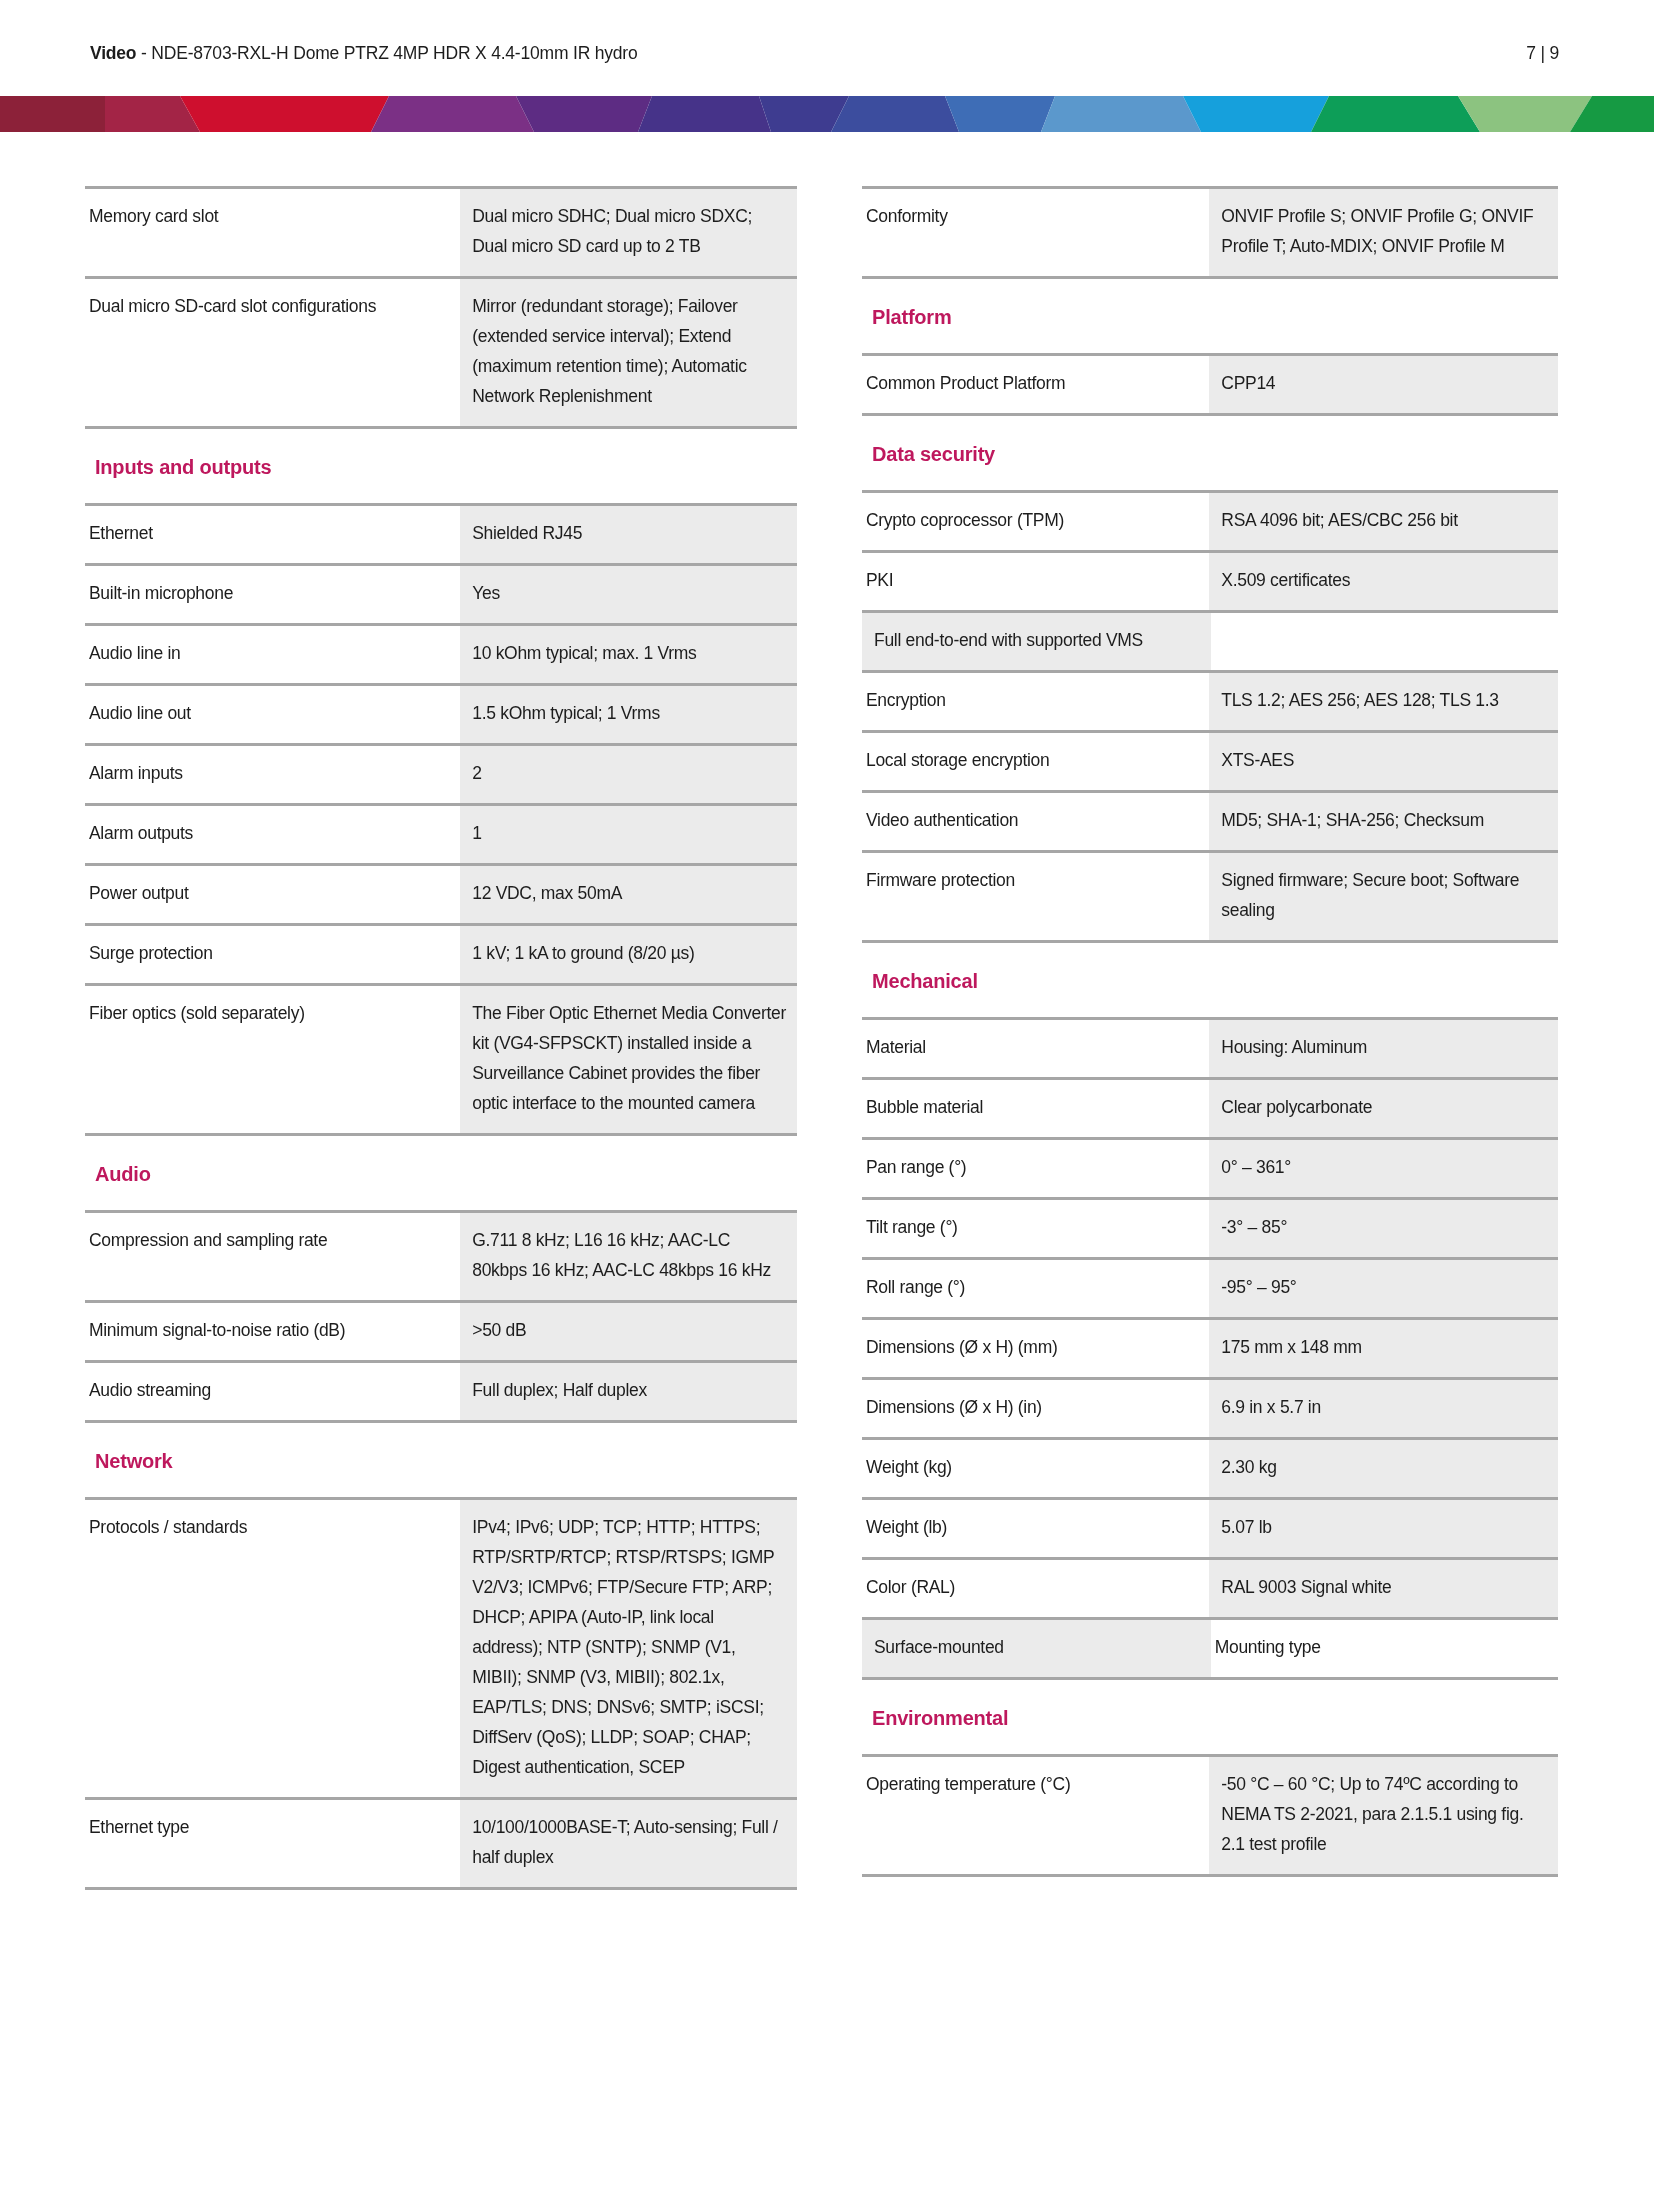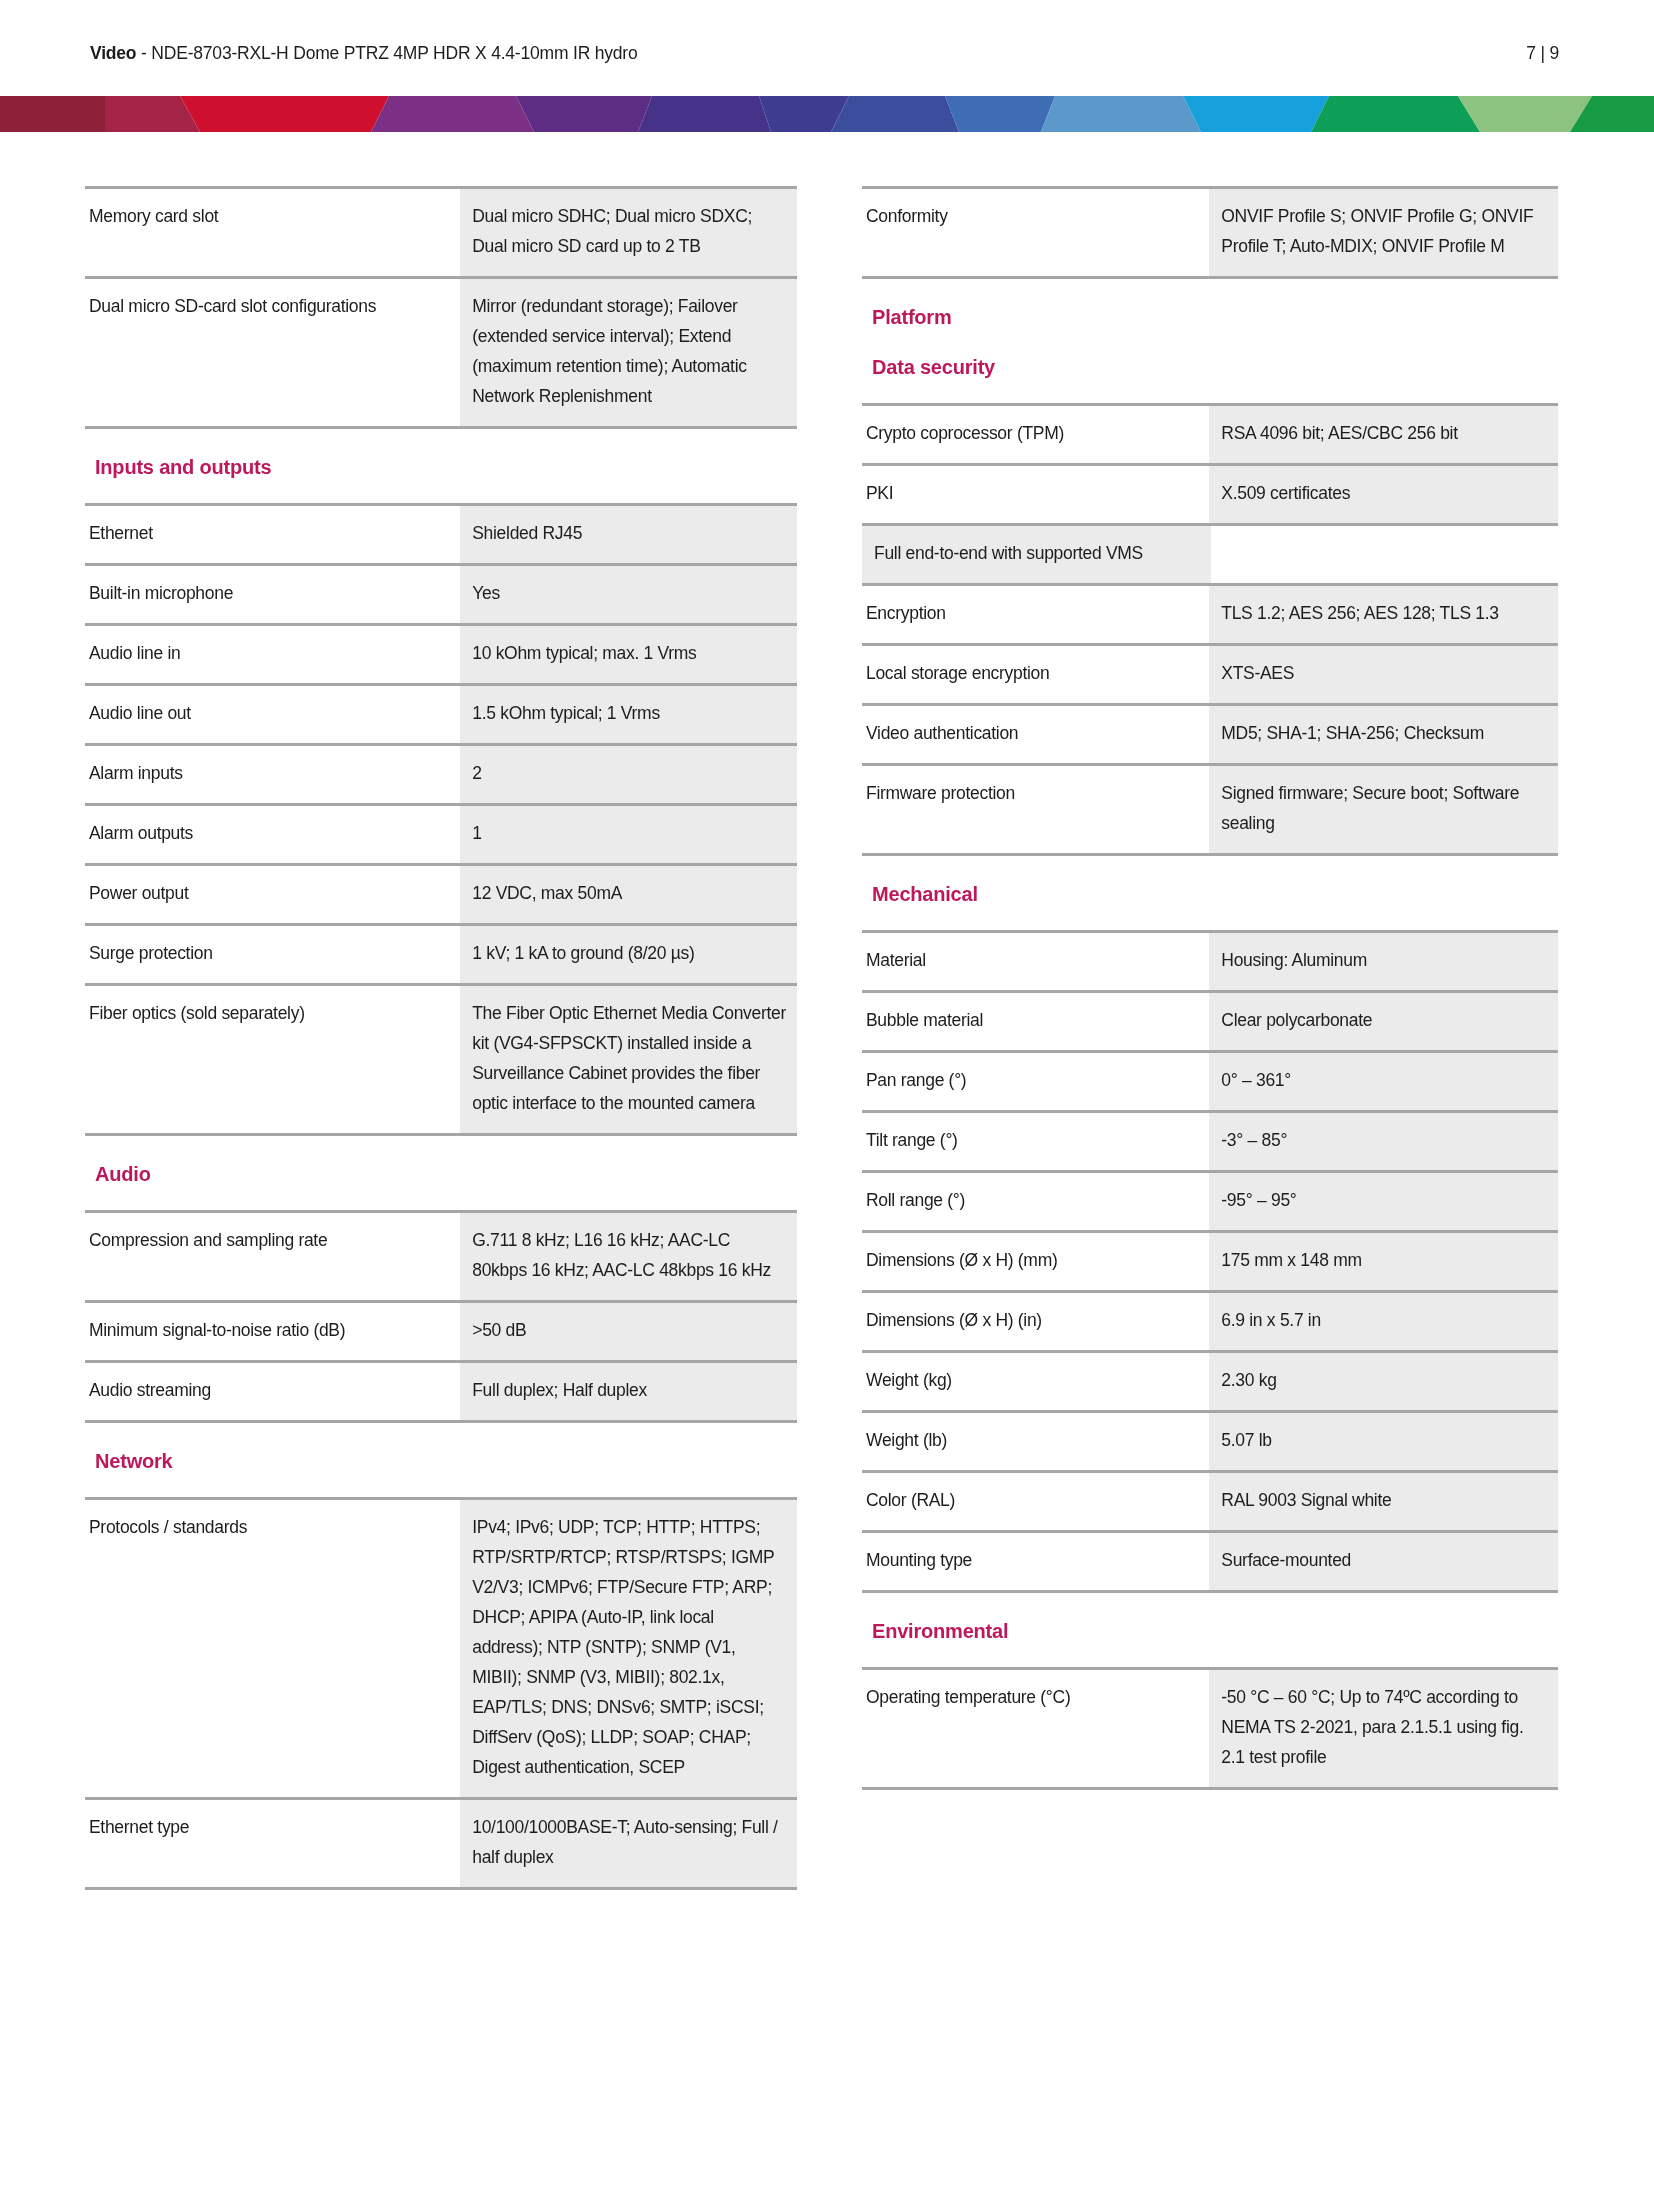--- a/index.html
+++ b/index.html
@@ -154,20 +154,26 @@
       </div>
     </div>
   <div class="spec-column col-right">
       <div class="spec-table">
         <div class="spec-row">
           <div class="cell label">Conformity</div>
           <div class="cell value">ONVIF Profile S; ONVIF Profile G; ONVIF Profile T; Auto-MDIX; ONVIF Profile M</div>
         </div>
       </div>
       <div class="section-heading">Platform</div>
+      <div class="spec-table">
+        <div class="spec-row">
+          <div class="cell label">Common Product Platform</div>
+          <div class="cell value">CPP14</div>
+        </div>
+      </div>
       <div class="section-heading">Data security</div>
       <div class="spec-table">
         <div class="spec-row">
           <div class="cell label">Crypto coprocessor (TPM)</div>
           <div class="cell value">RSA 4096 bit; AES/CBC 256 bit</div>
         </div>
         <div class="spec-row">
           <div class="cell label">PKI</div>
           <div class="cell value">X.509 certificates</div>
         </div>
@@ -227,22 +233,22 @@
         </div>
         <div class="spec-row">
           <div class="cell label">Weight (lb)</div>
           <div class="cell value">5.07 lb</div>
         </div>
         <div class="spec-row">
           <div class="cell label">Color (RAL)</div>
           <div class="cell value">RAL 9003 Signal white</div>
         </div>
         <div class="spec-row">
+          <div class="cell value">Surface-mounted</div>
           <div class="cell label">Mounting type</div>
-          <div class="cell value">Surface-mounted</div>
         </div>
       </div>
       <div class="section-heading">Environmental</div>
       <div class="spec-table">
         <div class="spec-row">
           <div class="cell label">Operating temperature (°C)</div>
           <div class="cell value">-50 °C – 60 °C; Up to 74ºC according to NEMA TS 2-2021, para 2.1.5.1 using fig. 2.1 test profile</div>
         </div>
       </div>
     </div>

